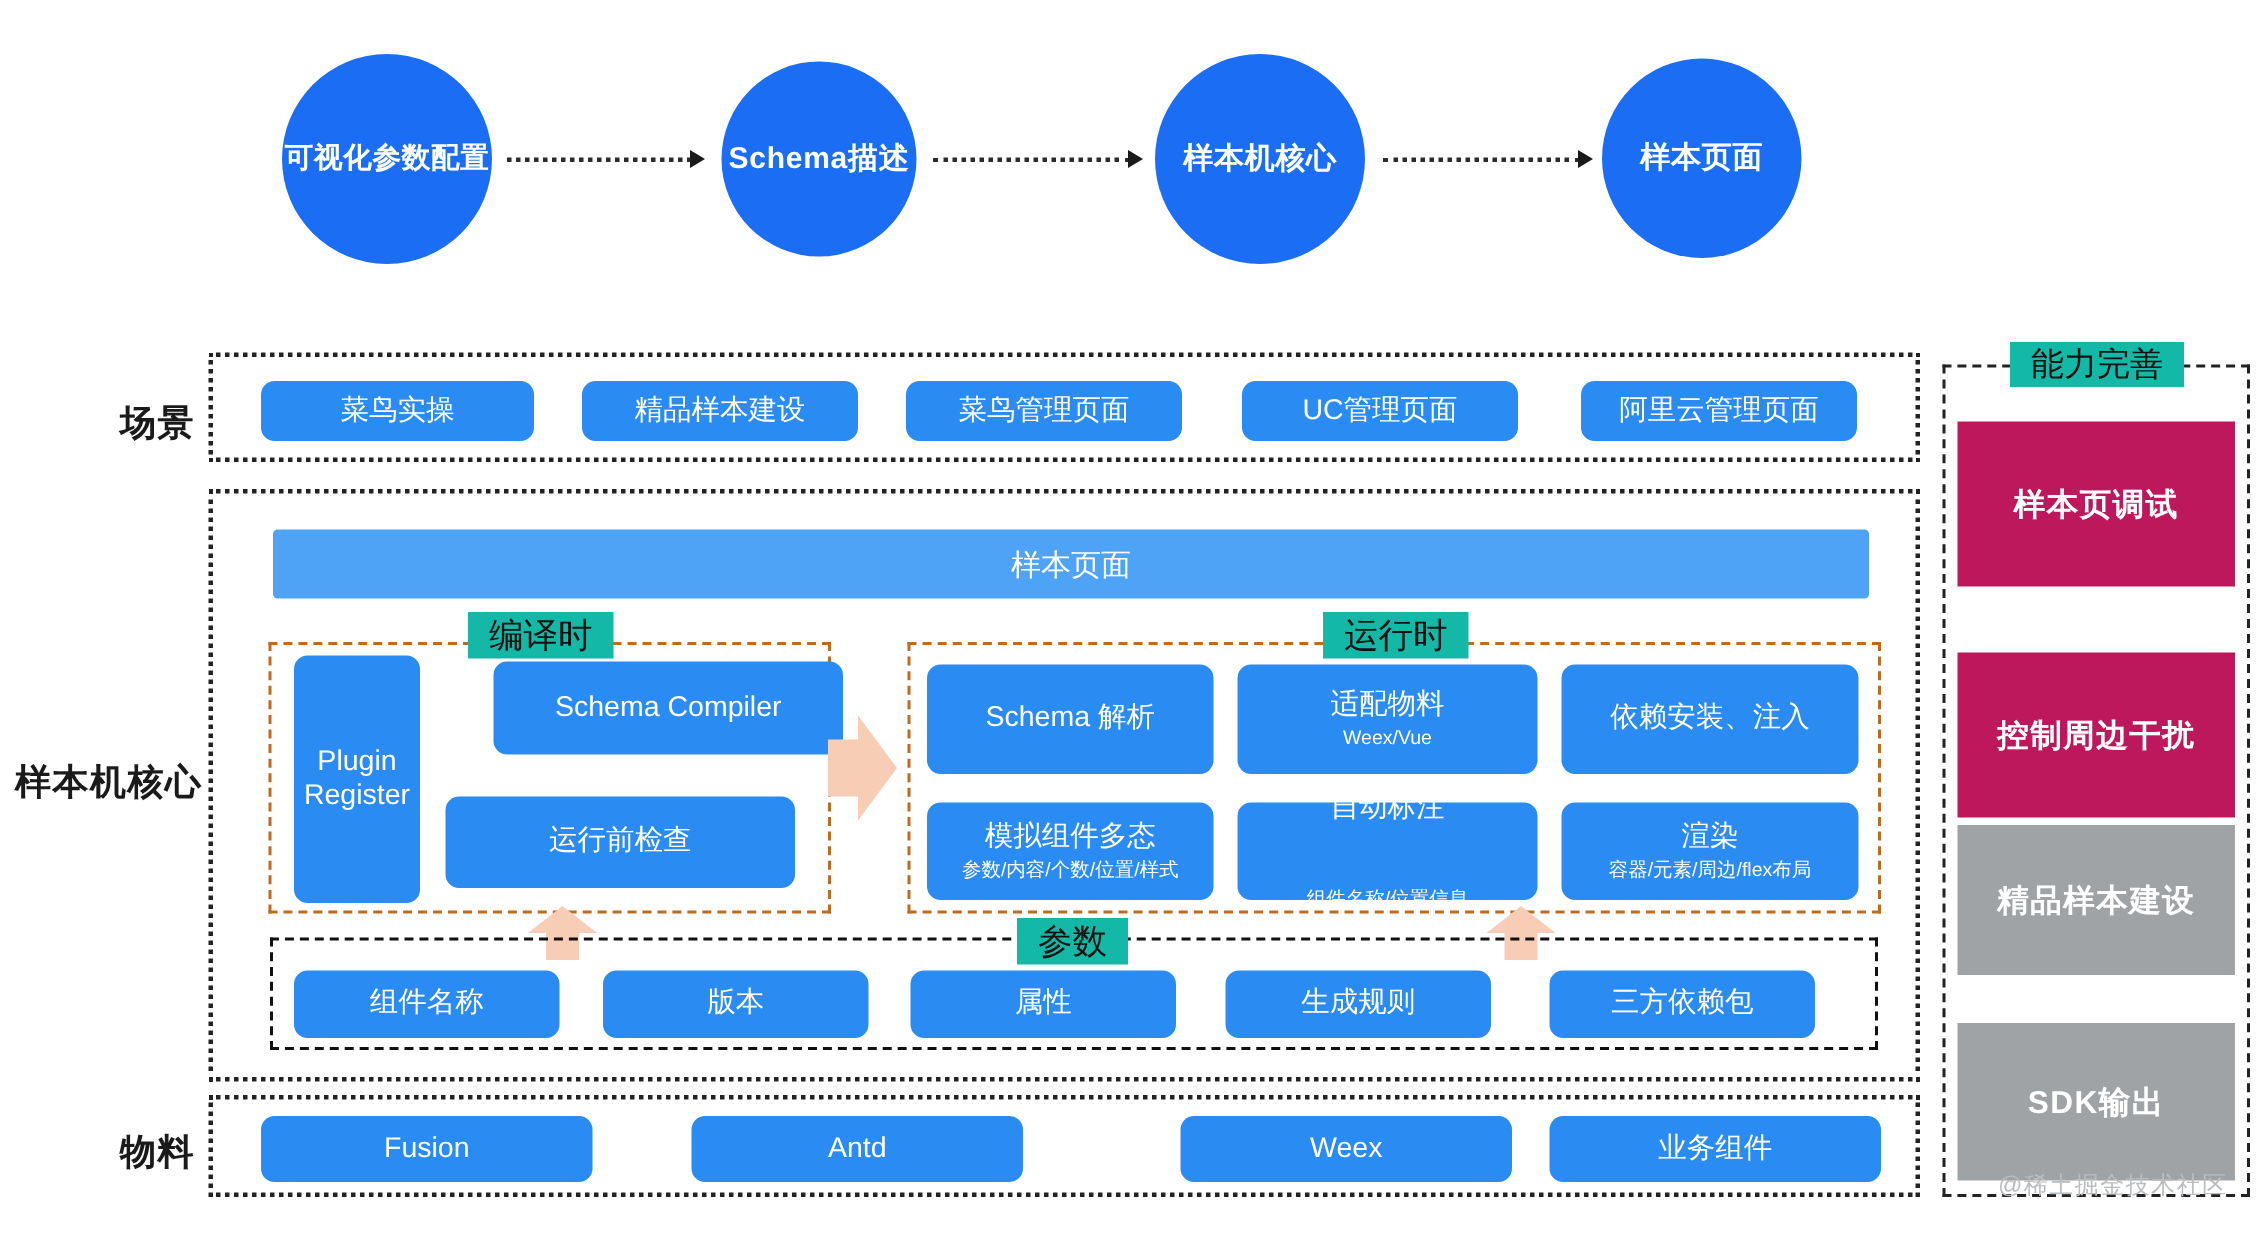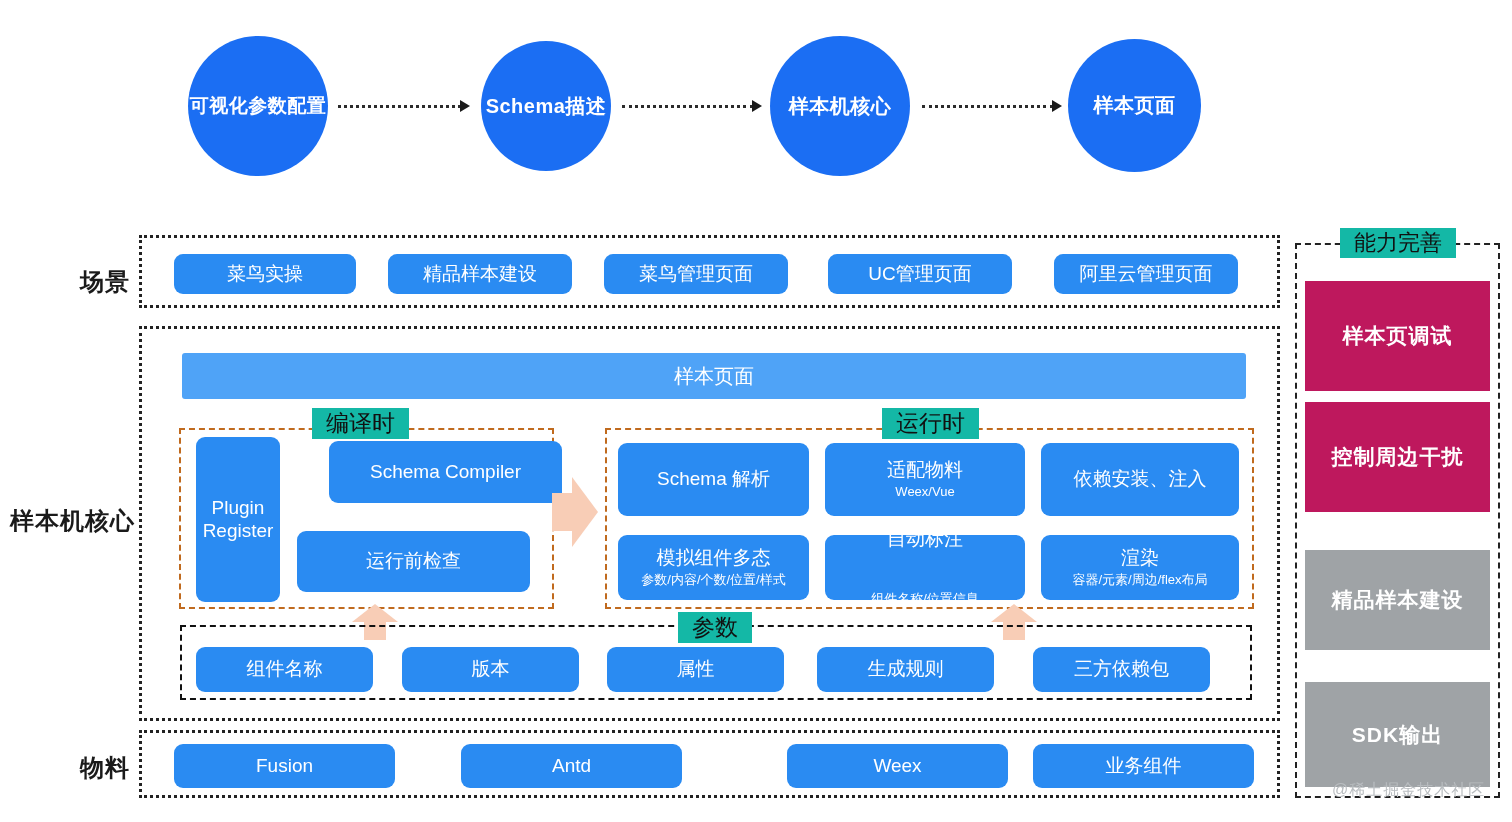--- a/index.html
+++ b/index.html
@@ -297,21 +297,21 @@
   <div class="pill" style="left:1033px; top:744px; width:221px; height:44px;">
     <span>业务组件</span>
   </div>
 
   <div class="dash-box" style="left:1295px; top:243px; width:205px; height:555px;"></div>
   <div class="caption" style="left:1340px; top:228px; font-size:22px;">能力完善</div>
 
   <div class="cap-box blue" style="left:1305px; top:281px; width:185px; height:110px;">
     <span>样本页调试</span>
   </div>
-  <div class="cap-box blue" style="left:1305px; top:402px; width:185px; height:110px;">
+  <div class="cap-box blue" style="left:1305px; top:435px; width:185px; height:110px;">
     <span>控制周边干扰</span>
   </div>
   <div class="cap-box gray" style="left:1305px; top:550px; width:185px; height:100px;">
     <span>精品样本建设</span>
   </div>
   <div class="cap-box gray" style="left:1305px; top:682px; width:185px; height:105px;">
     <span>SDK输出</span>
   </div>
 
   <div class="watermark" style="left:1332px; top:780px;">@稀土掘金技术社区</div>

